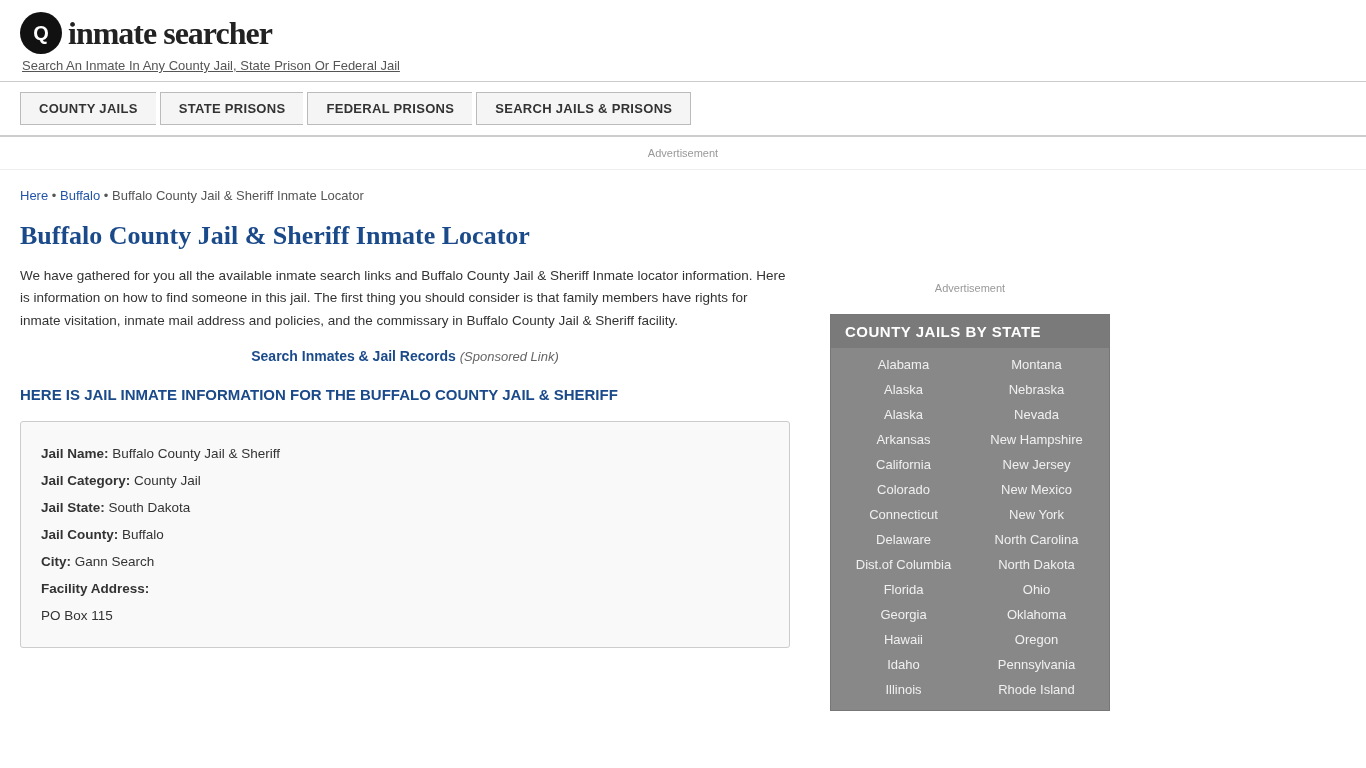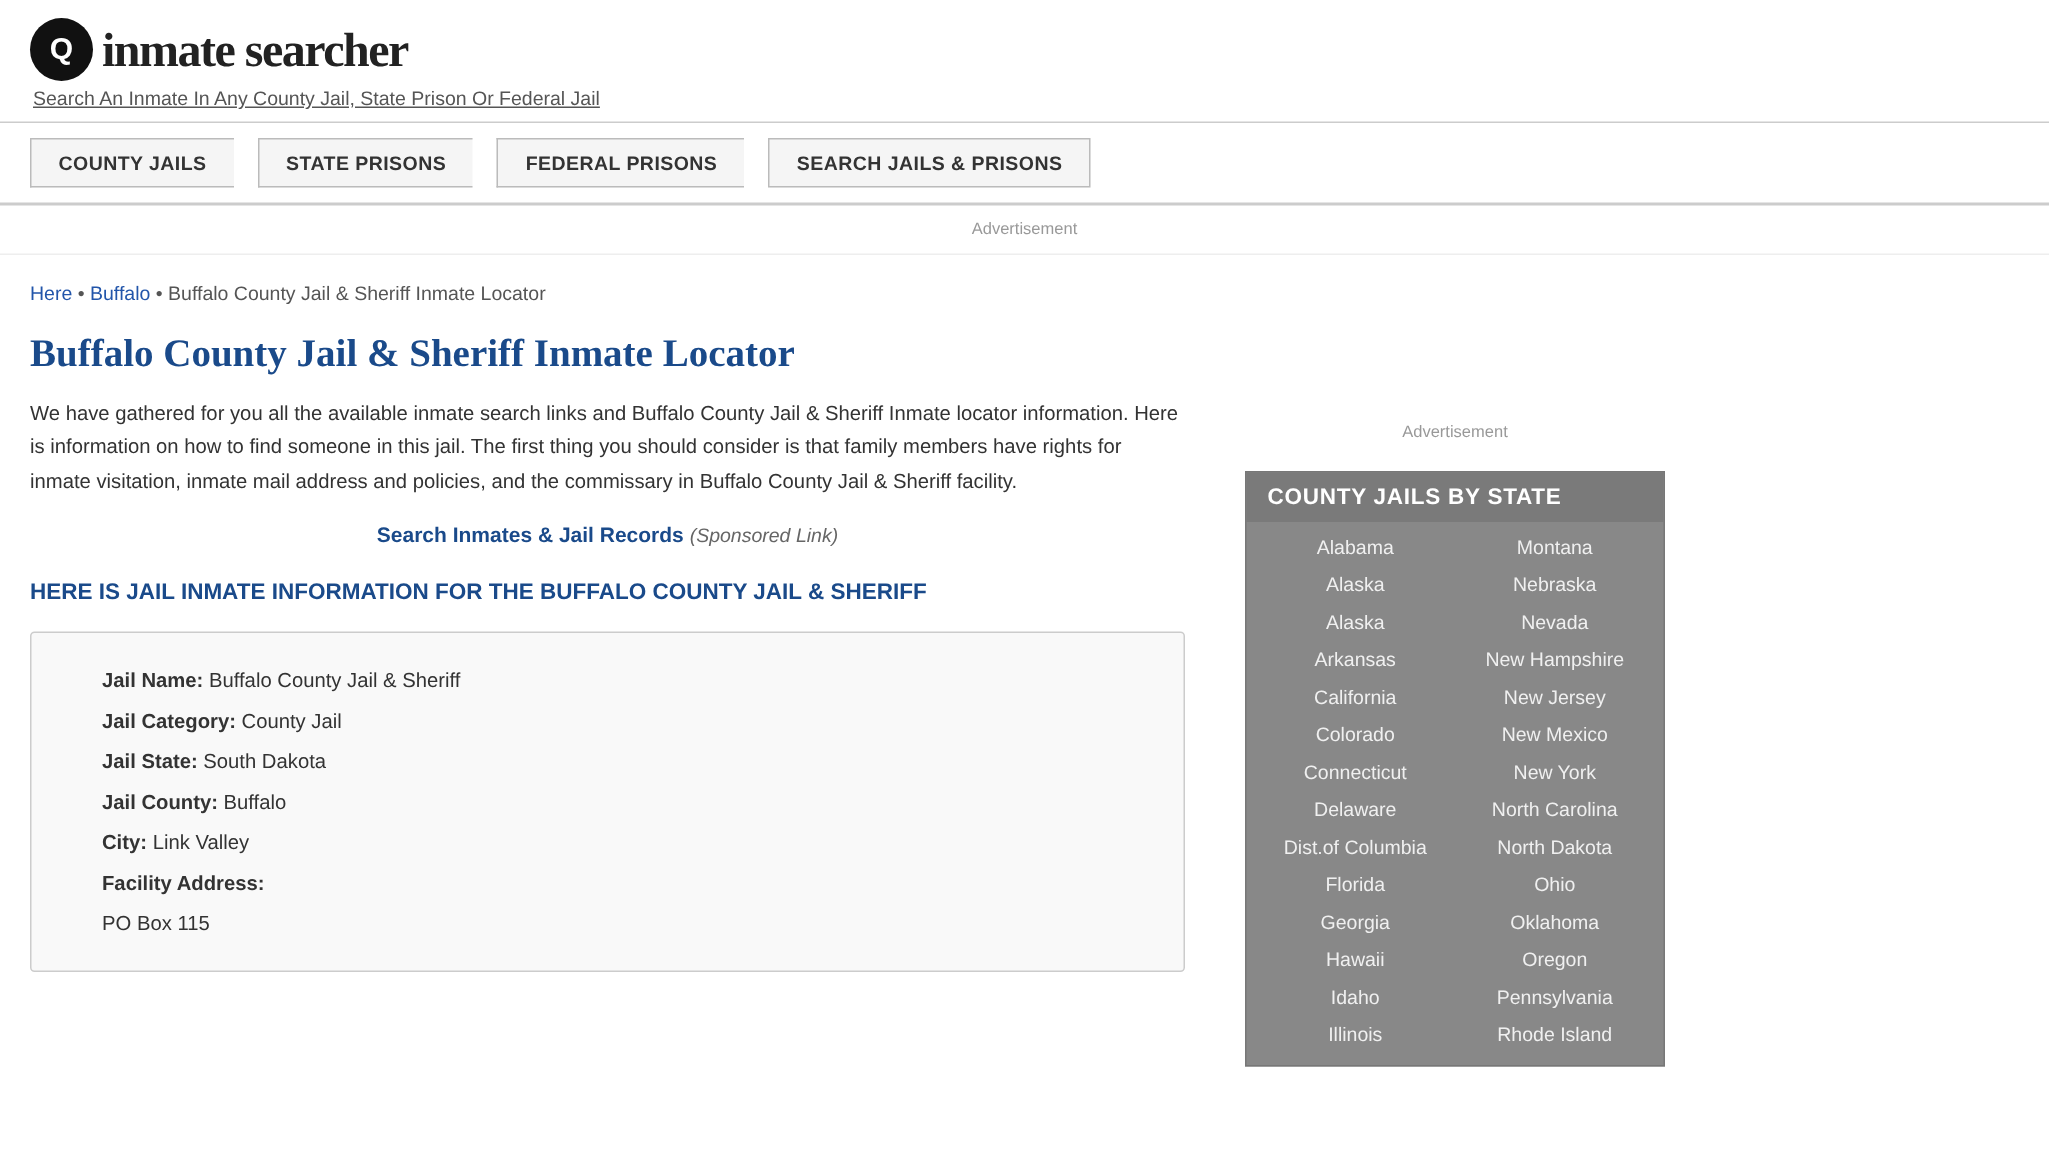--- a/index.html
+++ b/index.html
@@ -7,21 +7,21 @@
 
     
     #header { padding: 12px 20px 8px 20px; border-bottom: 1px solid #ccc; }
     #logo-area { display: flex; align-items: center; gap: 6px; }
     #logo-icon { width: 42px; height: 42px; border-radius: 50%; background: #111; display: flex; align-items: center; justify-content: center; color: #fff; font-size: 20px; font-weight: bold; flex-shrink: 0; }
     #logo-text { font-size: 32px; font-weight: 900; font-family: Georgia, serif; color: #111; letter-spacing: -1px; }
     #logo-text span { color: #222; }
     #tagline { font-size: 13px; color: #555; margin-top: 4px; margin-left: 2px; text-decoration: underline; }
 
     
-    #nav { padding: 10px 20px; border-bottom: 2px solid #ccc; display: flex; gap: 16px; }
+    #nav { padding: 10px 20px; border-bottom: 2px solid #ccc; display: flex; gap: 4px; }
     .nav-btn { padding: 8px 18px; border: 1px solid #bbb; background: #f5f5f5; font-size: 13px; font-weight: bold; color: #333; cursor: pointer; letter-spacing: 0.3px; }
     .nav-btn:not(:last-child) { border-right: none; }
 
     
     #ad-banner { text-align: center; padding: 10px; font-size: 11px; color: #999; border-bottom: 1px solid #eee; }
 
     
     #content { display: flex; padding: 0; }
     #main { flex: 1; padding: 18px 30px 30px 20px; max-width: 820px; }
     #sidebar { width: 310px; flex-shrink: 0; padding: 10px 20px 20px 10px; }
@@ -40,21 +40,21 @@
     
     #sponsored { text-align: center; margin: 14px 0; font-size: 14px; }
     #sponsored a { color: #1a4a8a; text-decoration: none; font-weight: bold; }
     #sponsored-note { color: #666; font-style: italic; font-size: 13px; }
 
     
     #section-heading { font-size: 15px; font-weight: bold; color: #1a4a8a; margin: 20px 0 16px 0; line-height: 1.4; }
 
     
     #info-box { border: 1px solid #ccc; background: #f9f9f9; padding: 18px 20px; border-radius: 3px; font-size: 13.5px; line-height: 2; }
-    #info-box .field { display: block; margin-left: 27px; }
+    #info-box .field { display: block; }
     #info-box .label { font-weight: bold; }
     #info-box .value { font-weight: normal; color: #333; }
 
     
     #sidebar-ad { text-align: center; font-size: 11px; color: #999; margin-bottom: 14px; min-height: 120px; display: flex; align-items: flex-end; justify-content: center; padding-bottom: 6px; }
 
     #county-jails-box { background: #888; border: 1px solid #777; padding: 0; }
     #county-jails-title { background: #7a7a7a; padding: 8px 14px; font-size: 15px; font-weight: bold; color: #fff; letter-spacing: 0.5px; }
 
     #state-grid { display: grid; grid-template-columns: 1fr 1fr; padding: 4px 6px 8px 6px; text-align: center; }
@@ -119,21 +119,21 @@
       <span class="field">
         <span class="label">Jail State:</span>
         <span class="value">South Dakota</span>
       </span>
       <span class="field">
         <span class="label">Jail County:</span>
         <span class="value">Buffalo</span>
       </span>
       <span class="field">
         <span class="label">City:</span>
-        <span class="value">Link Valley</span>
+        <span class="value">Gann Search</span>
       </span>
       <span class="field">
         <span class="label">Facility Address:</span>
       </span>
       <span class="field">
         <span class="value">PO Box 115</span>
       </span>
     </div>
 
   </div>

